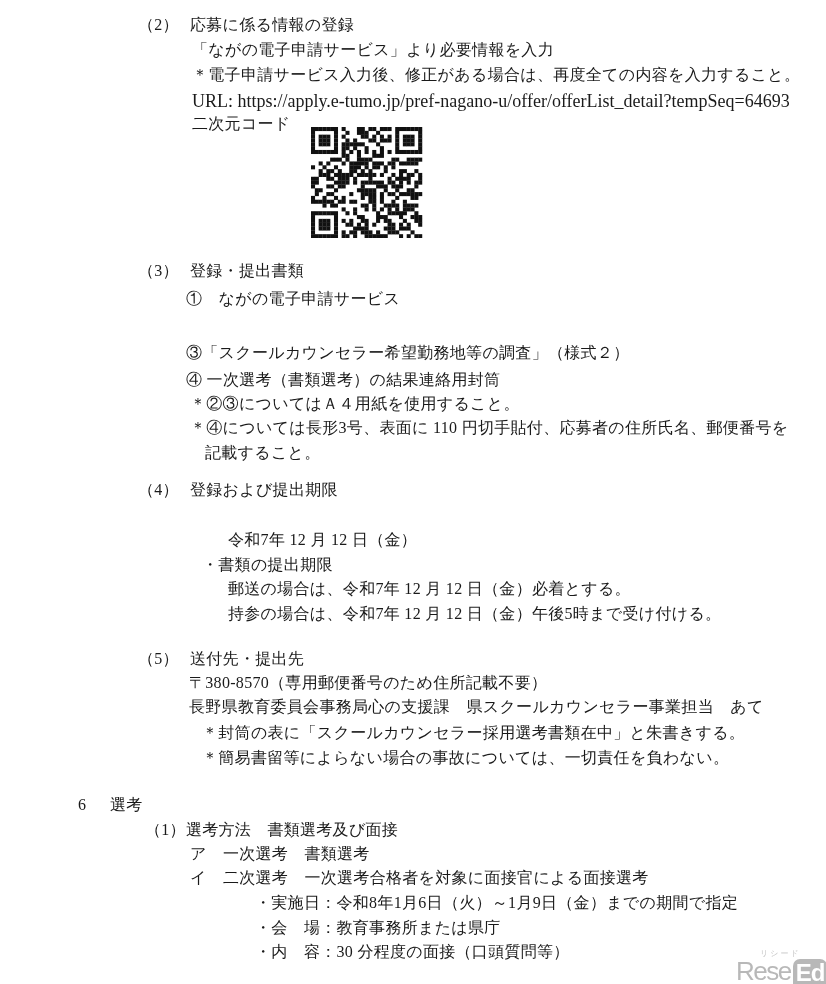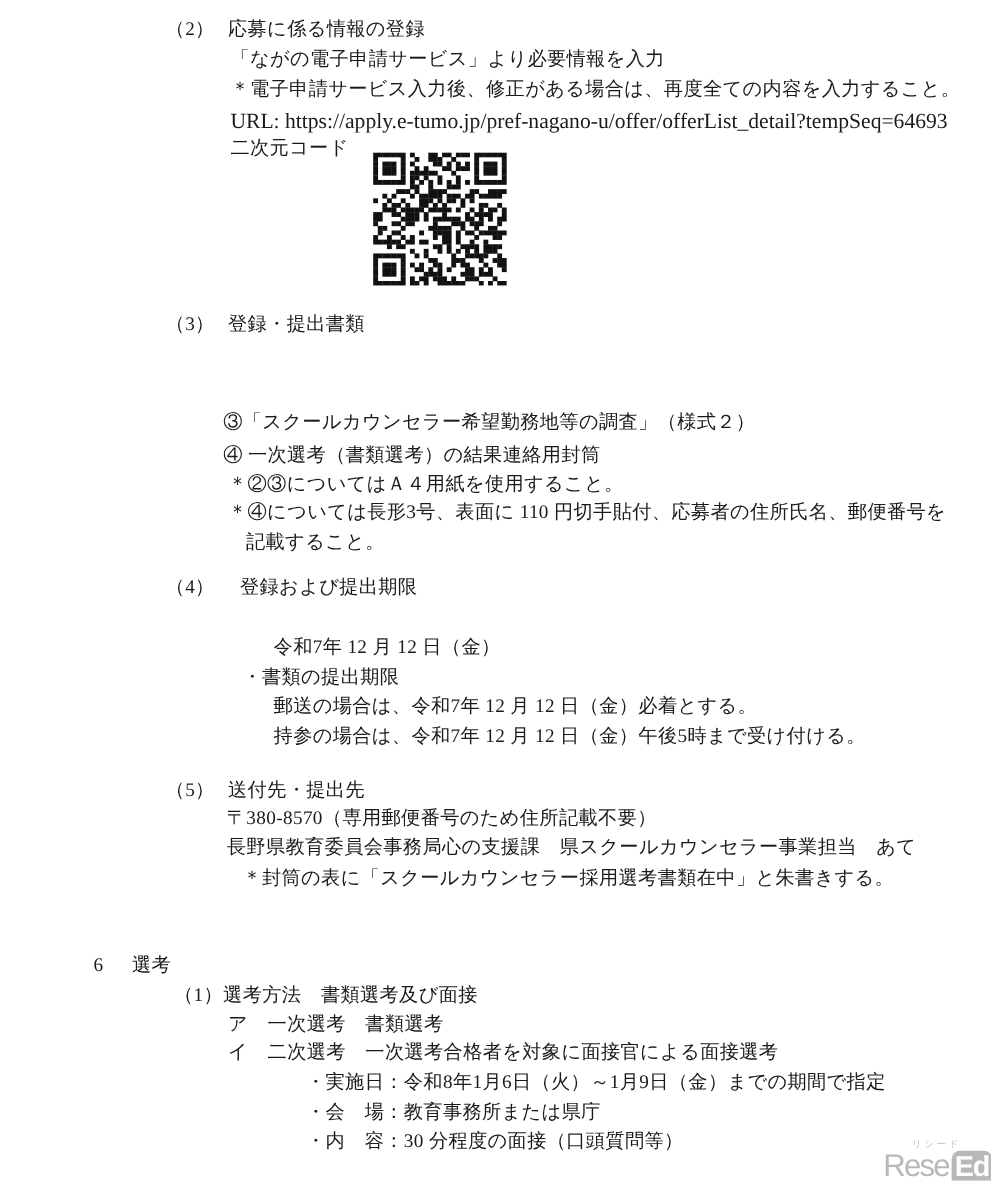--- a/index.html
+++ b/index.html
@@ -498,38 +498,40 @@
           <rect x="23" y="28" width="1.06" height="1.06"></rect>
           <rect x="25" y="28" width="1.06" height="1.06"></rect>
           <rect x="27" y="28" width="1.06" height="1.06"></rect>
           <rect x="28" y="28" width="1.06" height="1.06"></rect>
         </g>
       </svg>
   </div>
 
   <div class="ln" style="left:138px;top:261px">（3）</div>
   <div class="ln" style="left:190px;top:261px">登録・提出書類</div>
+  <div class="ln" style="left:186px;top:289px">①　ながの電子申請サービス</div>
   <div class="ln" style="left:186px;top:343px">③「スクールカウンセラー希望勤務地等の調査」（様式２）</div>
   <div class="ln" style="left:186px;top:370px">④ 一次選考（書類選考）の結果連絡用封筒</div>
   <div class="ln" style="left:190px;top:394px">＊②③についてはＡ４用紙を使用すること。</div>
   <div class="ln" style="left:190px;top:418px">＊④については長形3号、表面に 110 円切手貼付、応募者の住所氏名、郵便番号を</div>
   <div class="ln" style="left:205px;top:443px">記載すること。</div>
 
   <div class="ln" style="left:138px;top:480px">（4）</div>
-  <div class="ln" style="left:200px;top:480px">登録および提出期限</div>
+  <div class="ln" style="left:190px;top:480px">登録および提出期限</div>
   <div class="ln" style="left:228px;top:530px">令和7年 12 月 12 日（金）</div>
   <div class="ln" style="left:202px;top:555px">・書類の提出期限</div>
   <div class="ln" style="left:228px;top:579px">郵送の場合は、令和7年 12 月 12 日（金）必着とする。</div>
   <div class="ln" style="left:228px;top:604px">持参の場合は、令和7年 12 月 12 日（金）午後5時まで受け付ける。</div>
 
   <div class="ln" style="left:138px;top:649px">（5）</div>
   <div class="ln" style="left:190px;top:649px">送付先・提出先</div>
   <div class="ln" style="left:189px;top:673px">〒380-8570（専用郵便番号のため住所記載不要）</div>
   <div class="ln" style="left:189px;top:697px">長野県教育委員会事務局心の支援課　県スクールカウンセラー事業担当　あて</div>
   <div class="ln" style="left:202px;top:723px">＊封筒の表に「スクールカウンセラー採用選考書類在中」と朱書きする。</div>
+  <div class="ln" style="left:202px;top:748px">＊簡易書留等によらない場合の事故については、一切責任を負わない。</div>
 
   <div class="ln" style="left:78px;top:795px">6</div>
   <div class="ln" style="left:110px;top:795px">選考</div>
   <div class="ln" style="left:145px;top:820px">（1）選考方法　書類選考及び面接</div>
   <div class="ln" style="left:190px;top:844px">ア　一次選考　書類選考</div>
   <div class="ln" style="left:190px;top:868px">イ　二次選考　一次選考合格者を対象に面接官による面接選考</div>
   <div class="ln" style="left:255px;top:893px">・実施日：令和8年1月6日（火）～1月9日（金）までの期間で指定</div>
   <div class="ln" style="left:255px;top:918px">・会　場：教育事務所または県庁</div>
   <div class="ln" style="left:255px;top:942px">・内　容：30 分程度の面接（口頭質問等）</div>
 

